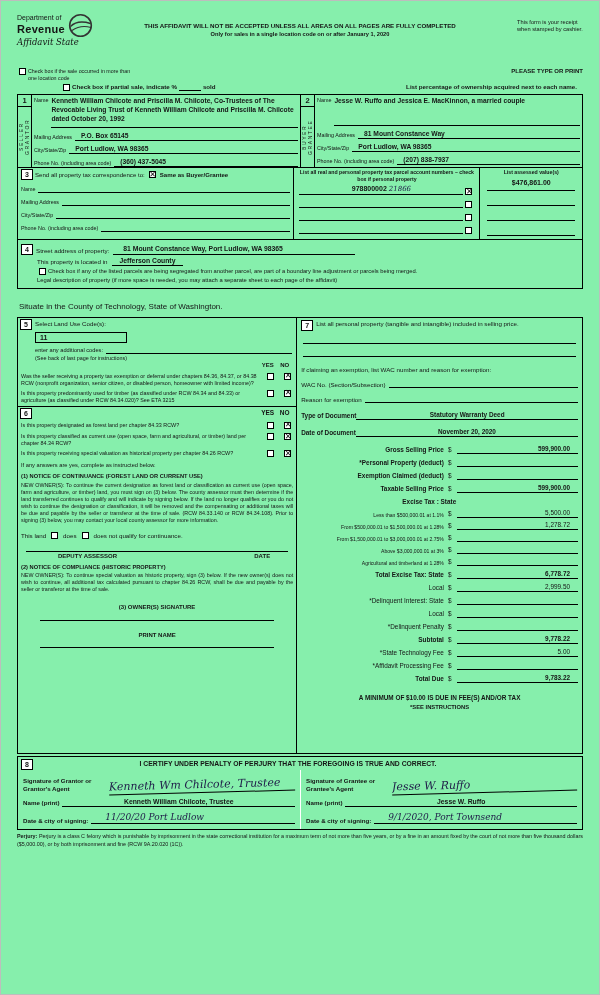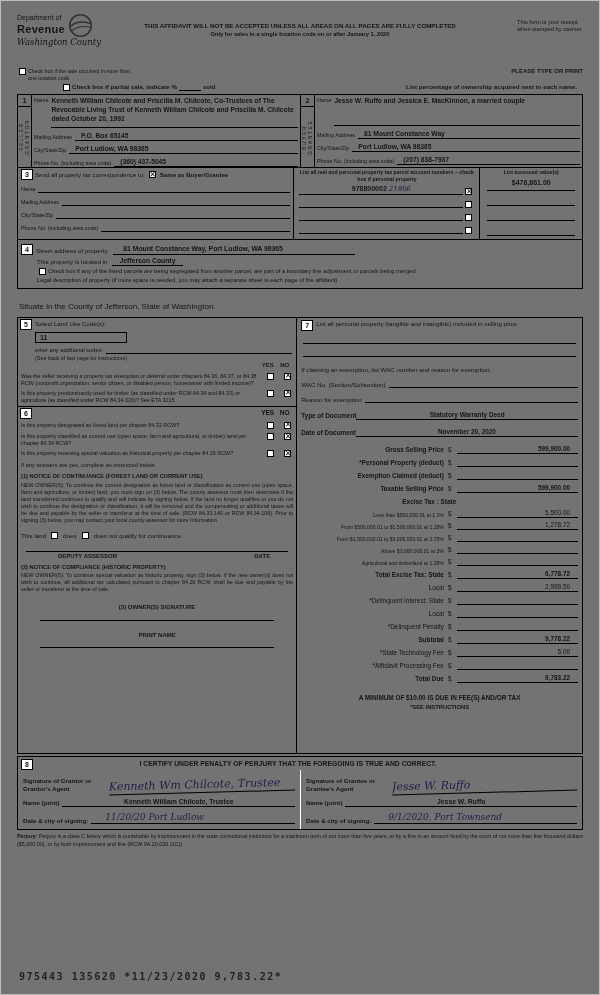--- a/index.html
+++ b/index.html
@@ -1,17 +1,17 @@
 <!DOCTYPE html>
 <html><head>
 <meta charset="utf-8">
 <style>
   * { margin:0; padding:0; box-sizing:border-box; }
   body { background:#e9e9e9; font-family:"Liberation Sans", sans-serif; }
-  .page { width:600px; height:995px; margin:0 auto; background:#737373; color:#151515;
+  .page { width:600px; height:995px; margin:0 auto; background:#86efac; color:#151515;
           position:relative; padding:10px 16px 0; font-size:6.5px; line-height:1.25;
           border:1px solid #bdbdbd; overflow:hidden; }
   .b { font-weight:bold; }
   .spacer { flex:1; }
   .cb { display:inline-block; width:7px; height:7px; border:1px solid #000; position:relative;
         vertical-align:-1px; margin:0 2px; flex:none; background:#fff; }
   .cb.checked::before { content:"✕"; position:absolute; left:-0.5px; top:-1.5px; font-size:8px; line-height:8px; }
   .handw { font-family:"DejaVu Serif", serif; font-style:italic; color:#20204a; }
 
   
@@ -152,21 +152,21 @@
         <div>
           <div class="logo-dept">Department of</div>
           <div class="logo-rev">Revenue</div>
         </div>
         <svg class="logo-mark" width="25" height="25" viewBox="0 0 25 25">
           <circle cx="12.5" cy="12.5" r="10.8" fill="none" stroke="#333" stroke-width="1.6"></circle>
           <path d="M2.5 13.5 Q9.5 6.5 22.5 10.5" fill="none" stroke="#333" stroke-width="1.4"></path>
           <path d="M4 17.5 Q12.5 11.5 23 14.5" fill="none" stroke="#333" stroke-width="1.1"></path>
         </svg>
       </div>
-      <div class="logo-state">Washington County</div>
+      <div class="logo-state">Affidavit State</div>
     </div>
     <div class="title-block">
       <div class="form-warning">THIS AFFIDAVIT WILL NOT BE ACCEPTED UNLESS ALL AREAS ON ALL PAGES ARE FULLY COMPLETED</div>
       <div class="form-subnote">Only for sales in a single location code on or after January 1, 2020</div>
     </div>
     <div class="receipt-note">This form is your receipt when stamped by cashier.</div>
   </div>
 
   <div class="tc1">
     <span class="cb"></span>
@@ -300,21 +300,21 @@
     </div>
     <div class="s4row" style="padding-left:16px;">
       <span class="cb"></span>
       <span class="s4small">Check box if any of the listed parcels are being segregated from another parcel, are part of a boundary line adjustment or parcels being merged.</span>
     </div>
     <div class="s4row s4small" style="padding-left:16px;">
       <span>Legal description of property (if more space is needed, you may attach a separate sheet to each page of the affidavit)</span>
     </div>
   </div>
 
-  <div class="situate">Situate in the County of Jefferson, State of Washington.</div>
+  <div class="situate">Situate in the County of Technology, State of Washington.</div>
 
   <div class="cols">
     <div class="colL">
       <div class="sec5">
         <div class="s5top">
           <span class="numbox">5</span>
           <span>Select Land Use Code(s):</span>
         </div>
         <div class="luc-box">11</div>
         <div class="s5line">
@@ -543,15 +543,14 @@
         </div>
       </div>
     </div>
   </div>
 
   <div class="perjury">
     <span class="b">Perjury:</span>
     <span>Perjury is a class C felony which is punishable by imprisonment in the state correctional institution for a maximum term of not more than five years, or by a fine in an amount fixed by the court of not more than five thousand dollars ($5,000.00), or by both imprisonment and fine (RCW 9A.20.020 (1C)).</span>
   </div>
 
-  <div class="stamp">975443 135620 *11/23/2020 9,783.22*</div>
 
 </div>
 
 </body></html>

